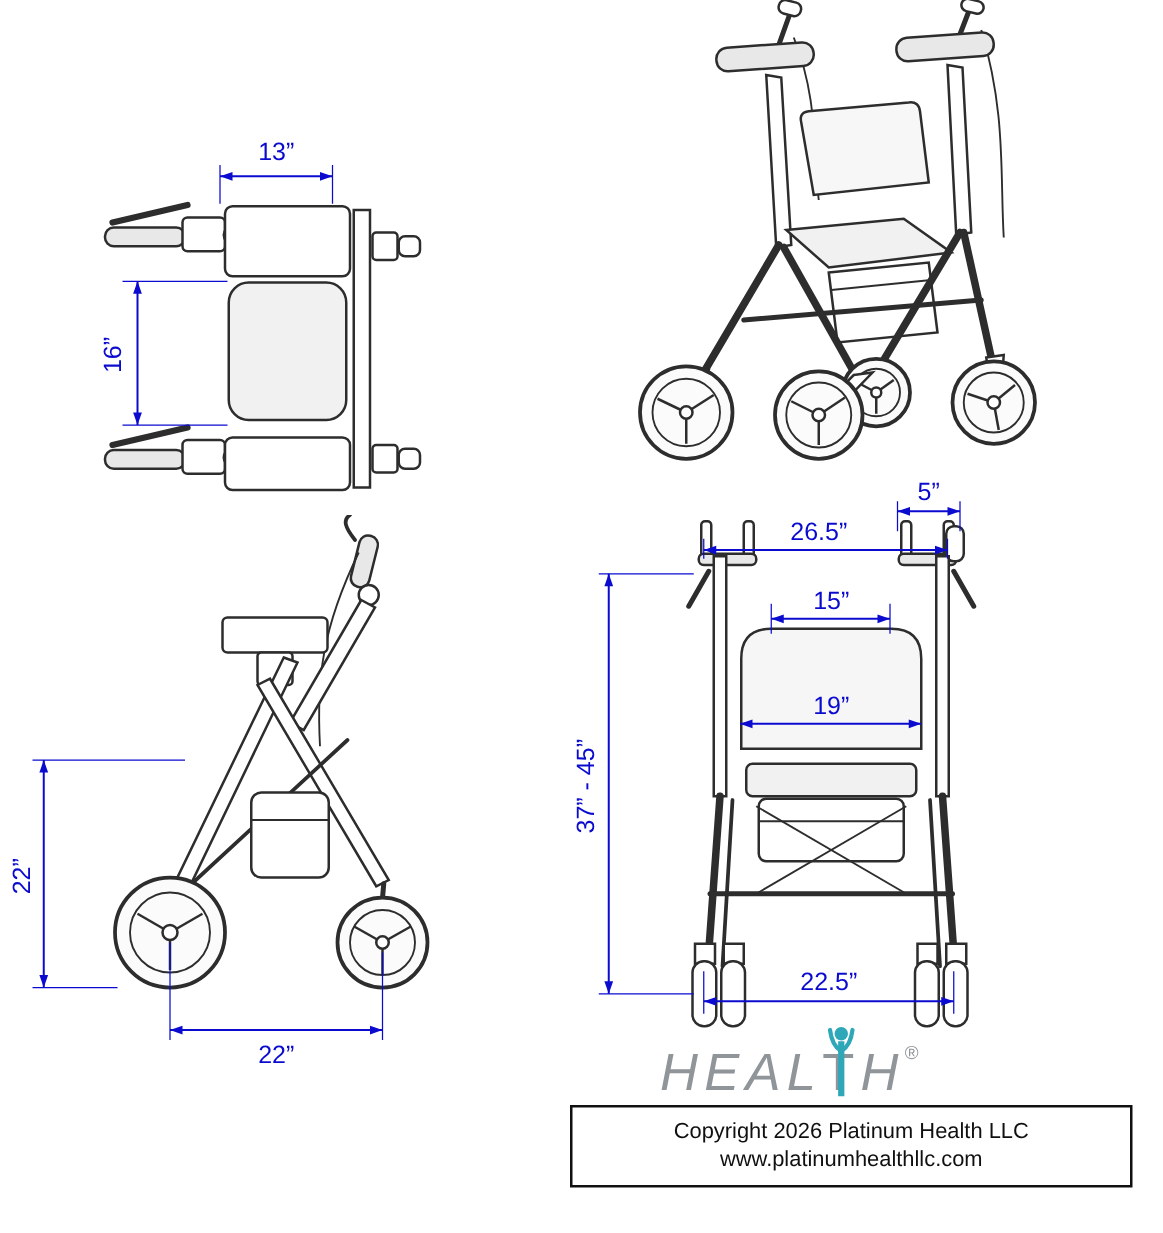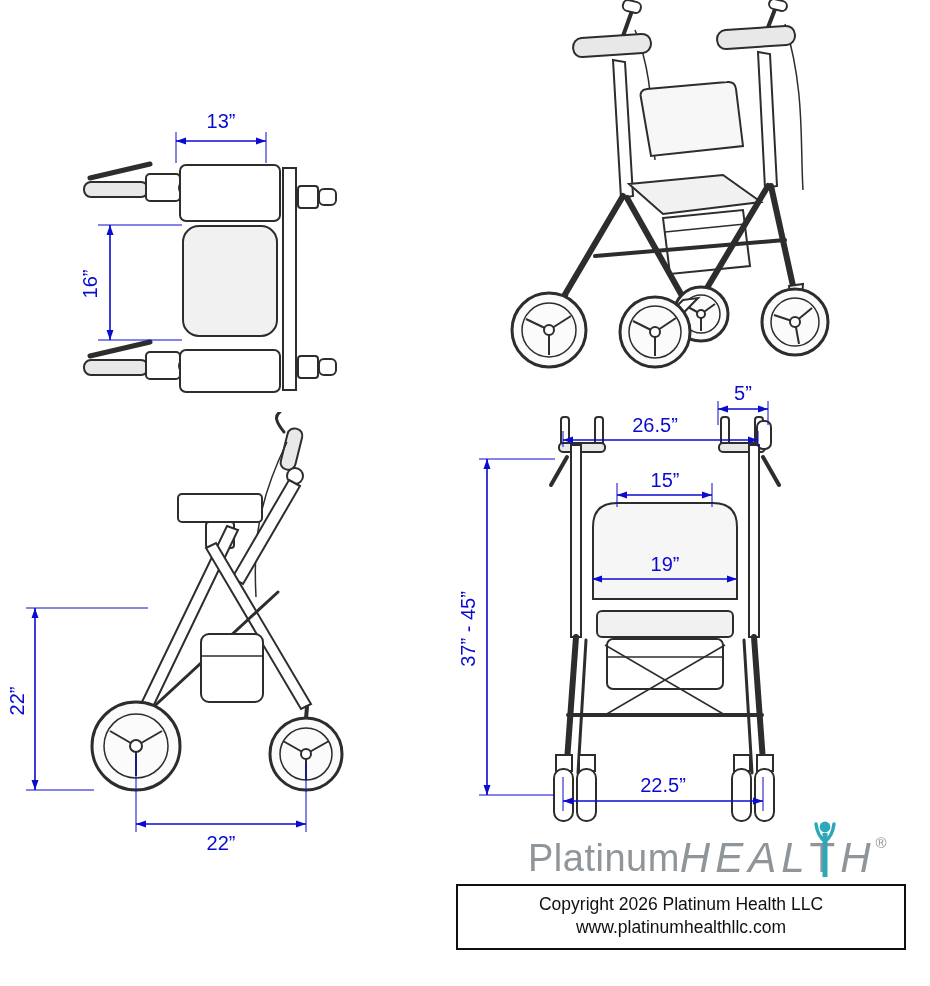--- a/index.html
+++ b/index.html
@@ -324,21 +324,20 @@
       <line class="extline" x1="108" y1="392" x2="108" y2="426"></line>
       <line class="extline" x1="308" y1="392" x2="308" y2="426"></line>
       <line class="dimline" x1="108" y1="416" x2="308" y2="416"></line>
       <polygon class="dimarrow" points="108,416 118,412.5 118,419.5"></polygon>
       <polygon class="dimarrow" points="308,416 298,412.5 298,419.5"></polygon>
       <text class="dimtext" x="208" y="407" text-anchor="middle">22.5”</text>
     </g>
   </svg>
 
   <div class="logo">
-    <span class="lg-platinum">Platinum</span>
     <span class="lg-health">HEAL</span>
     <span class="lg-t">
       <span>T</span>
       <svg class="person" viewBox="0 0 24 58">
         <circle cx="12" cy="7" r="5.4" fill="#2ea7b8"></circle>
         <path d="M12 13 L12 57" stroke="#2ea7b8" stroke-width="5" fill="none"></path>
         <path d="M12 21 C7 18 4 12 3 4" stroke="#2ea7b8" stroke-width="3.4" fill="none" stroke-linecap="round"></path>
         <path d="M12 21 C17 18 20 12 21 4" stroke="#2ea7b8" stroke-width="3.4" fill="none" stroke-linecap="round"></path>
       </svg>
     </span>

